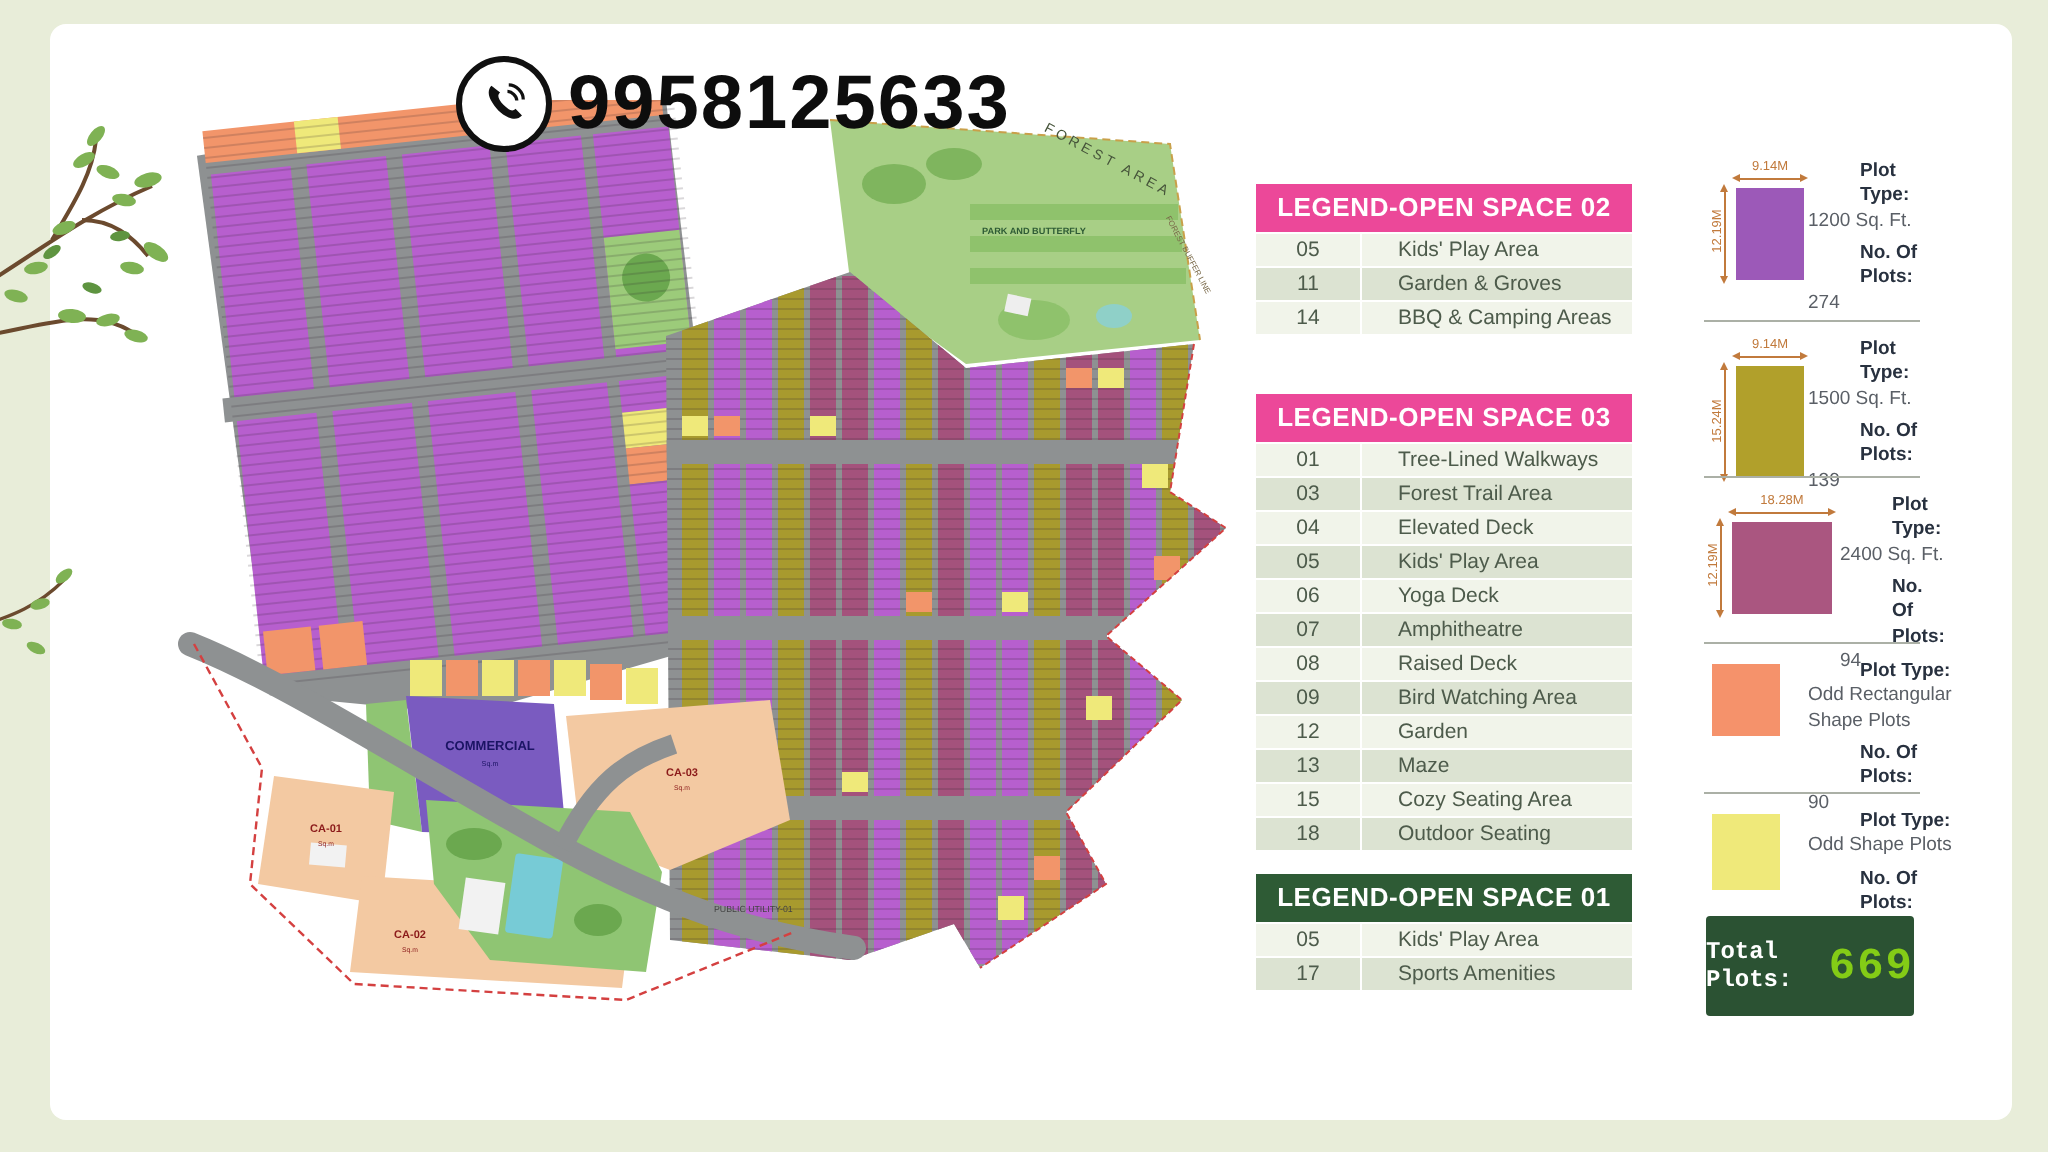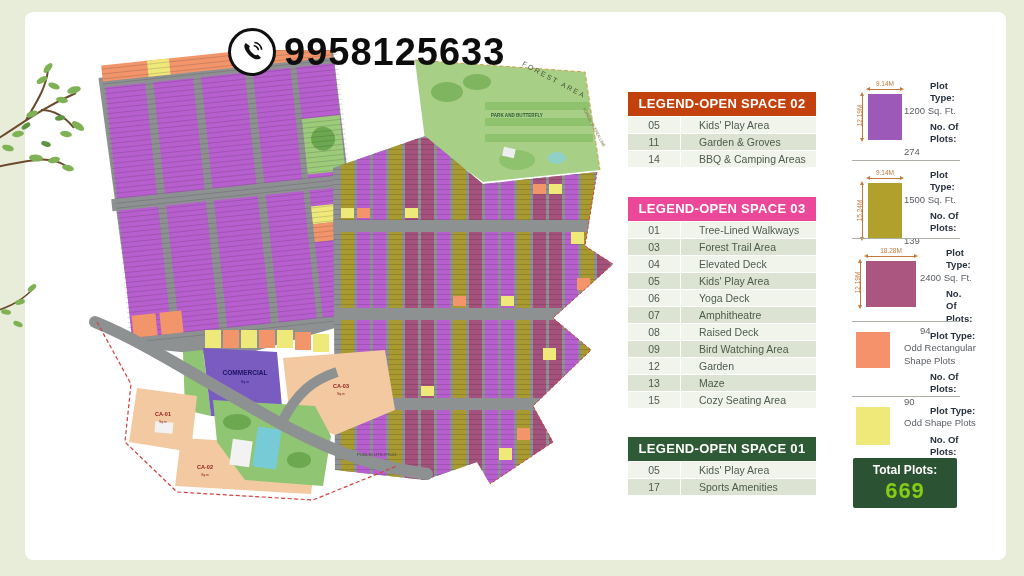--- a/index.html
+++ b/index.html
@@ -46,21 +46,21 @@
   .varrow{position:absolute;border-left:1px solid #C17A3C;}
   .varrow:before,.varrow:after{content:"";position:absolute;left:-3px;width:0;height:0;border:2.5px solid transparent;}
   .varrow:before{top:-2px;border-bottom:4px solid #C17A3C;border-top:0;}
   .varrow:after{bottom:-2px;border-top:4px solid #C17A3C;border-bottom:0;}
   .pt-info{font-size:9.5px;line-height:1.3;}
   .pt-b{font-weight:bold;color:#28313F;padding-left:26px;}
   .pt-v{color:#5A5F66;}
   .np{margin-top:4px;}
   .pt-div{position:absolute;left:0;width:108px;border-top:1px solid #ABB0A6;}
   .total-box{position:absolute;left:1px;width:104px;height:50px;border-radius:2px;
-    display:flex;flex-direction:column;align-items:center;justify-content:center;gap:1px;}
+    display:flex;flex-direction:row;align-items:center;justify-content:center;gap:1px;font-family:Liberation Mono, monospace;}
   .total-label{color:#fff;font-size:12px;font-weight:bold;}
   .total-value{color:#84cc16;font-size:22px;font-weight:bold;letter-spacing:1px;}
 </style>
 </head>
 <body>
 
 <div class="card"></div>
 
 <svg class="branch" width="92" height="180" viewBox="0 0 92 180">
   <g stroke="#6B4A2E" stroke-width="2" fill="none">
@@ -240,21 +240,21 @@
     <text x="120" y="419" font-size="5.5" font-weight="bold" fill="#8B1A1A" text-anchor="middle">CA-02</text>
     <text x="120" y="426" font-size="3.4" fill="#8B1A1A" text-anchor="middle">Sq.m</text>
     <text x="256" y="338" font-size="5.5" font-weight="bold" fill="#8B1A1A" text-anchor="middle">CA-03</text>
     <text x="256" y="345" font-size="3.4" fill="#8B1A1A" text-anchor="middle">Sq.m</text>
     <text x="272" y="406" font-size="4.4" fill="#444444" text-anchor="start">PUBLIC UTILITY-01</text>
   </g>
 </svg>
 </div>
 
 <div class="legend" style="top:92px;">
-  <div class="legend-header" style="background: #c2410c;">LEGEND-OPEN SPACE 02</div>
+  <div class="legend-header" style="background: #ec4899;">LEGEND-OPEN SPACE 02</div>
   <div class="legend-rows">
     <div class="legend-row">
         <div class="legend-num">05</div>
         <div class="legend-label">Kids' Play Area</div>
       </div>
     <div class="legend-row">
         <div class="legend-num">11</div>
         <div class="legend-label">Garden &amp; Groves</div>
       </div>
     <div class="legend-row">
@@ -303,20 +303,24 @@
         <div class="legend-num">12</div>
         <div class="legend-label">Garden</div>
       </div>
     <div class="legend-row">
         <div class="legend-num">13</div>
         <div class="legend-label">Maze</div>
       </div>
     <div class="legend-row">
         <div class="legend-num">15</div>
         <div class="legend-label">Cozy Seating Area</div>
+      </div>
+    <div class="legend-row">
+        <div class="legend-num">18</div>
+        <div class="legend-label">Outdoor Seating</div>
       </div>
   </div>
 </div>
 
 <div class="legend" style="top:437px;">
   <div class="legend-header" style="background: rgb(46, 91, 53);">LEGEND-OPEN SPACE 01</div>
   <div class="legend-rows">
     <div class="legend-row">
         <div class="legend-num">05</div>
         <div class="legend-label">Kids' Play Area</div>

